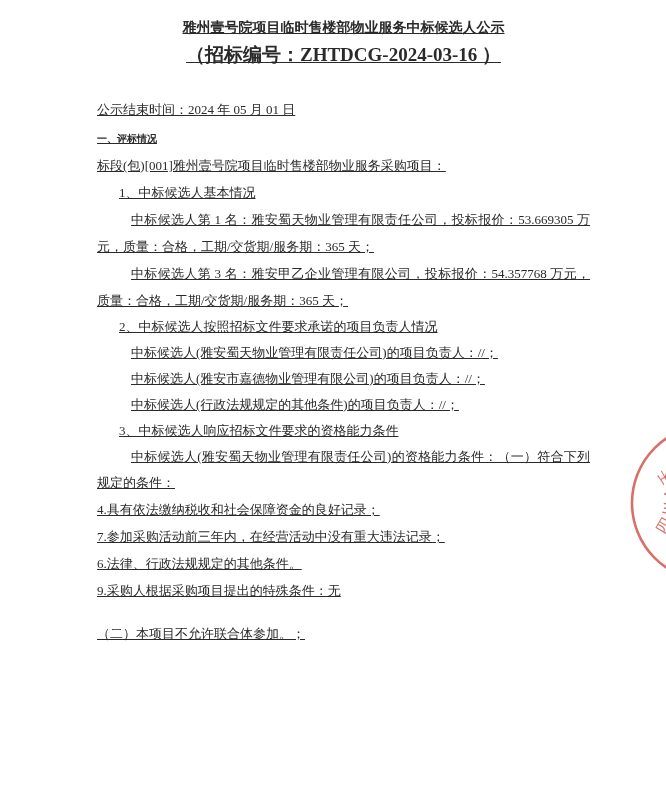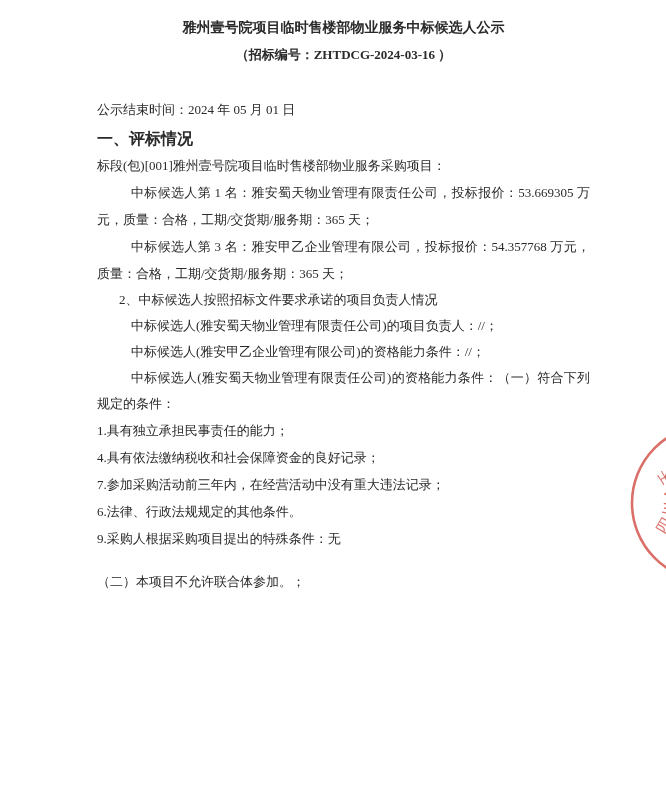--- a/index.html
+++ b/index.html
@@ -11,43 +11,44 @@
     position: relative;
     width: 666px;
     height: 797px;
     background: #ffffff;
     overflow: hidden;
     font-family: "Liberation Serif", "DejaVu Serif", serif;
     font-size: 13px;
     color: #2a2a2a;
     box-sizing: border-box;
     padding: 14px 76px 0 97px;
+    text-decoration: underline;
   }
   .doc p {
     margin: 0;
     line-height: 27px;
     text-align: justify;
     text-justify: inter-ideograph;
   }
   .doc-title {
     text-align: center !important;
     font-weight: bold;
     font-size: 14px;
     line-height: 30px;
   }
   .doc-subtitle {
     text-align: center !important;
     font-weight: bold;
-    font-size: 13px;
+    font-size: 19px;
     line-height: 30px;
   }
   .publicity-line { margin-top: 28px !important; }
   .h1 {
     font-weight: bold;
-    font-size: 16px;
+    font-size: 10px;
     margin-top: 2px !important;
   }
   .sub-heading { padding-left: 22px; }
   .indent2 { text-indent: 34px; }
   .tight { line-height: 26px !important; }
   .gap-top { margin-top: 16px !important; }
   .seal {
     position: absolute;
     left: 610px;
     top: 403px;
@@ -71,33 +72,35 @@
 
     <p class="doc-title">雅州壹号院项目临时售楼部物业服务中标候选人公示</p>
     <p class="doc-subtitle">（招标编号：ZHTDCG-2024-03-16 ）</p>
 
     <p class="publicity-line">公示结束时间：2024 年 05 月 01 日</p>
 
     <p class="h1">一、评标情况</p>
 
     <p>标段(包)[001]雅州壹号院项目临时售楼部物业服务采购项目：</p>
 
+    <p class="sub-heading">1、中标候选人基本情况</p>
 
     <p class="indent2">中标候选人第 1 名：雅安蜀天物业管理有限责任公司，投标报价：53.669305 万元，质量：合格，工期/交货期/服务期：365 天；</p>
     <p class="indent2">中标候选人第 3 名：雅安甲乙企业管理有限公司，投标报价：54.357768 万元，质量：合格，工期/交货期/服务期：365 天；</p>
 
     <p class="sub-heading tight">2、中标候选人按照招标文件要求承诺的项目负责人情况</p>
 
     <p class="indent2 tight">中标候选人(雅安蜀天物业管理有限责任公司)的项目负责人：//；</p>
-    <p class="indent2 tight">中标候选人(雅安甲乙企业管理有限公司)的资格能力条件：//；</p>
+    <p class="indent2 tight">中标候选人(雅安市嘉德物业管理有限公司)的项目负责人：//；</p>
+    <p class="indent2 tight">中标候选人(行政法规规定的其他条件)的项目负责人：//；</p>
 
+    <p class="sub-heading tight">3、中标候选人响应招标文件要求的资格能力条件</p>
 
     <p class="indent2 tight">中标候选人(雅安蜀天物业管理有限责任公司)的资格能力条件：（一）符合下列规定的条件：</p>
 
-    <p>1.具有独立承担民事责任的能力；</p>
     <p>4.具有依法缴纳税收和社会保障资金的良好记录；</p>
     <p>7.参加采购活动前三年内，在经营活动中没有重大违法记录；</p>
     <p>6.法律、行政法规规定的其他条件。</p>
     <p>9.采购人根据采购项目提出的特殊条件：无</p>
 
     <p class="gap-top">（二）本项目不允许联合体参加。；</p>
 
   </div>
 
   <svg class="seal" viewBox="0 0 200 200" width="200" height="200" aria-hidden="true">

